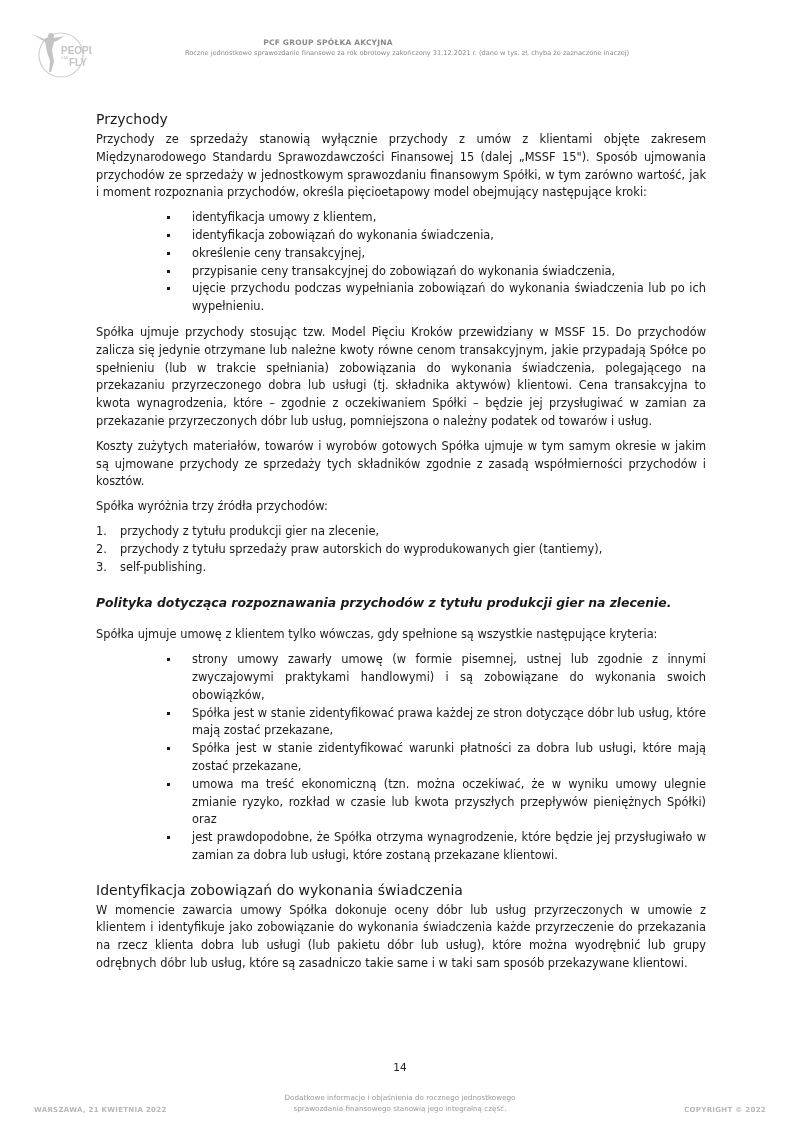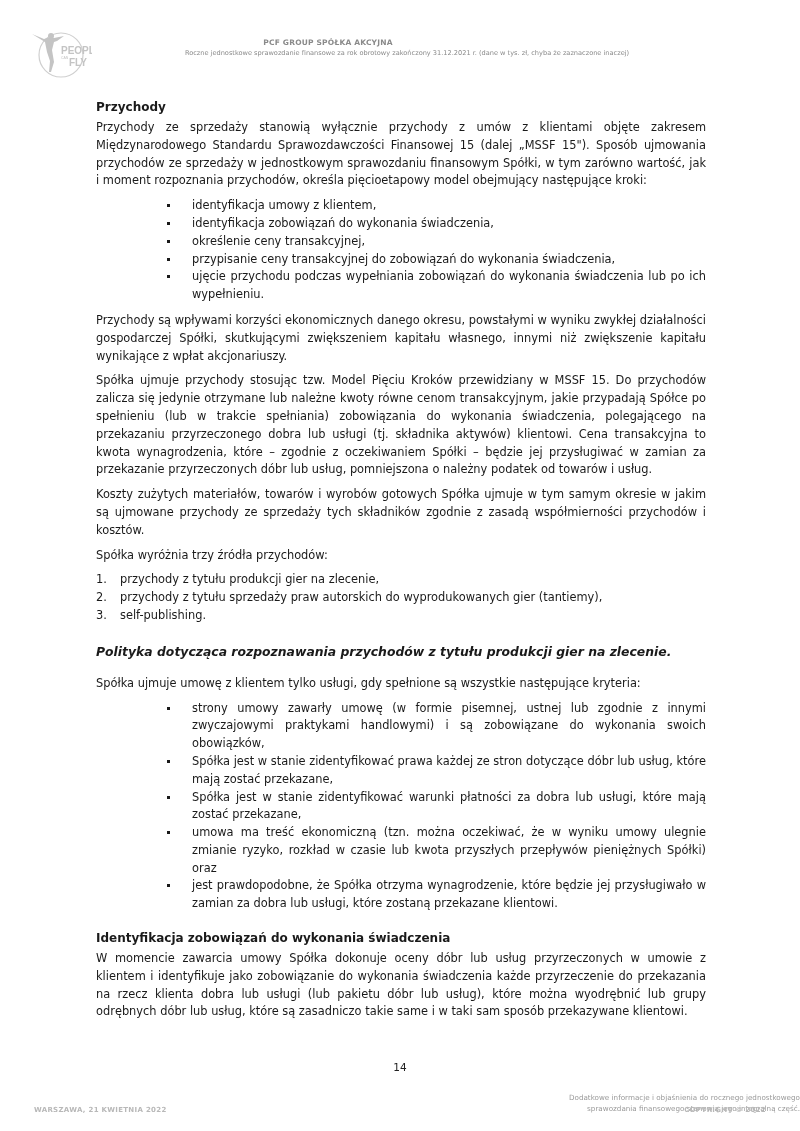--- a/index.html
+++ b/index.html
@@ -2,33 +2,33 @@
 <html><head>
   <meta charset="utf-8">
   <style>
     html, body { margin: 0; padding: 0; background: #ffffff; }
     body { width: 800px; height: 1131px; position: relative; overflow: hidden; font-family: "DejaVu Sans", sans-serif; color: #1a1a1a; }
     .header { position: absolute; top: 0; left: 0; width: 800px; height: 80px; }
     .logo { position: absolute; left: 30px; top: 28px; width: 62px; height: 52px; }
     .header-title { position: absolute; top: 38px; left: 0; width: 656px; text-align: center; font-size: 7.5px; font-weight: bold; color: #8a8a8a; letter-spacing: 0.2px; }
     .header-sub { position: absolute; top: 49px; left: 0; width: 800px; text-align: center; font-size: 6.6px; color: #8a8a8a; padding-left: 7px; }
     .content { position: absolute; top: 98px; left: 96px; width: 610px; font-size: 11.4px; line-height: 17.8px; }
-    h2 { font-size: 12px; font-weight: bold; margin: 0 0 3px 0; line-height: 18px; }
+    h2 { font-size: 14px; font-weight: normal; margin: 12px 0 3px 0; line-height: 18px; }
     h3.italic { font-size: 12.4px; font-weight: bold; font-style: italic; margin: 18px 0 14px 0; line-height: 18px; }
     p { margin: 0 0 7px 0; text-align: justify; }
     ul.bul { list-style: none; margin: 4px 0 8px 0; padding: 0 0 0 96px; }
     ul.bul li { position: relative; padding-left: 0; text-align: justify; }
     ul.bul li::before { content: ""; position: absolute; left: -25px; top: 7px; width: 3px; height: 3px; background: #1a1a1a; }
     ol.num { list-style: none; margin: 4px 0 0 0; padding: 0 0 0 24px; }
     ol.num li { position: relative; }
     ol.num li .n { position: absolute; left: -24px; }
     .section { margin-top: 0; }
     .page-number { position: absolute; top: 1061px; left: 0; width: 800px; text-align: center; font-size: 10.5px; color: #222; }
     .footer-left { position: absolute; top: 1106px; left: 34px; font-size: 7px; color: #b8b8b8; letter-spacing: 0.3px; font-weight: bold; }
-    .footer-center { position: absolute; top: 1092px; left: 0; width: 800px; text-align: right; font-size: 7.2px; color: #999; line-height: 11px; }
+    .footer-center { position: absolute; top: 1092px; left: 0; width: 800px; text-align: center; font-size: 7.2px; color: #999; line-height: 11px; }
     .footer-right { position: absolute; top: 1106px; right: 34px; font-size: 7px; color: #b8b8b8; letter-spacing: 0.3px; font-weight: bold; }
   </style>
 </head>
 <body>
 
 <div class="header">
   <div class="logo">
     <svg width="62" height="52" viewBox="0 0 62 52">
       <circle cx="31" cy="27" r="22" fill="none" stroke="#cfcfcf" stroke-width="1.2"></circle>
       <path d="M2 6 L14 11 L20 9 L24 10 L34 8 L27 13 L24 14 L22 22 L24 34 L21 44 L19 44 L20 33 L17 24 L15 14 Z" fill="#c4c4c4"></path>
@@ -46,35 +46,34 @@
   <div class="section">
     <h2>Przychody</h2>
     <p>Przychody ze sprzedaży stanowią wyłącznie przychody z umów z klientami objęte zakresem Międzynarodowego Standardu Sprawozdawczości Finansowej 15 (dalej „MSSF 15"). Sposób ujmowania przychodów ze sprzedaży w jednostkowym sprawozdaniu finansowym Spółki, w tym zarówno wartość, jak i moment rozpoznania przychodów, określa pięcioetapowy model obejmujący następujące kroki:</p>
     <ul class="bul">
       <li>identyfikacja umowy z klientem,</li>
       <li>identyfikacja zobowiązań do wykonania świadczenia,</li>
       <li>określenie ceny transakcyjnej,</li>
       <li>przypisanie ceny transakcyjnej do zobowiązań do wykonania świadczenia,</li>
       <li>ujęcie przychodu podczas wypełniania zobowiązań do wykonania świadczenia lub po ich wypełnieniu.</li>
     </ul>
-    <p>Przychody są wpływami korzyści ekonomicznych danego okresu, powstałymi w wyniku zwykłej działalności gospodarczej Spółki, skutkującymi zwiększeniem kapitału własnego, innymi niż zwiększenie kapitału wynikające z wpłat akcjonariuszy.</p>
     <p>Spółka ujmuje przychody stosując tzw. Model Pięciu Kroków przewidziany w MSSF 15. Do przychodów zalicza się jedynie otrzymane lub należne kwoty równe cenom transakcyjnym, jakie przypadają Spółce po spełnieniu (lub w trakcie spełniania) zobowiązania do wykonania świadczenia, polegającego na przekazaniu przyrzeczonego dobra lub usługi (tj. składnika aktywów) klientowi. Cena transakcyjna to kwota wynagrodzenia, które – zgodnie z oczekiwaniem Spółki – będzie jej przysługiwać w zamian za przekazanie przyrzeczonych dóbr lub usług, pomniejszona o należny podatek od towarów i usług.</p>
     <p>Koszty zużytych materiałów, towarów i wyrobów gotowych Spółka ujmuje w tym samym okresie w jakim są ujmowane przychody ze sprzedaży tych składników zgodnie z zasadą współmierności przychodów i kosztów.</p>
     <p>Spółka wyróżnia trzy źródła przychodów:</p>
     <ol class="num">
       <li><span class="n">1.</span><span>przychody z tytułu produkcji gier na zlecenie,</span></li>
       <li><span class="n">2.</span><span>przychody z tytułu sprzedaży praw autorskich do wyprodukowanych gier (tantiemy),</span></li>
       <li><span class="n">3.</span><span>self-publishing.</span></li>
     </ol>
   </div>
 
   <h3 class="italic">Polityka dotycząca rozpoznawania przychodów z tytułu produkcji gier na zlecenie.</h3>
 
   <div class="section">
-    <p>Spółka ujmuje umowę z klientem tylko usługi, gdy spełnione są wszystkie następujące kryteria:</p>
+    <p>Spółka ujmuje umowę z klientem tylko wówczas, gdy spełnione są wszystkie następujące kryteria:</p>
     <ul class="bul">
       <li>strony umowy zawarły umowę (w formie pisemnej, ustnej lub zgodnie z innymi zwyczajowymi praktykami handlowymi) i są zobowiązane do wykonania swoich obowiązków,</li>
       <li>Spółka jest w stanie zidentyfikować prawa każdej ze stron dotyczące dóbr lub usług, które mają zostać przekazane,</li>
       <li>Spółka jest w stanie zidentyfikować warunki płatności za dobra lub usługi, które mają zostać przekazane,</li>
       <li>umowa ma treść ekonomiczną (tzn. można oczekiwać, że w wyniku umowy ulegnie zmianie ryzyko, rozkład w czasie lub kwota przyszłych przepływów pieniężnych Spółki) oraz</li>
       <li>jest prawdopodobne, że Spółka otrzyma wynagrodzenie, które będzie jej przysługiwało w zamian za dobra lub usługi, które zostaną przekazane klientowi.</li>
     </ul>
   </div>
 
   <div class="section" style="margin-top:16px;">

